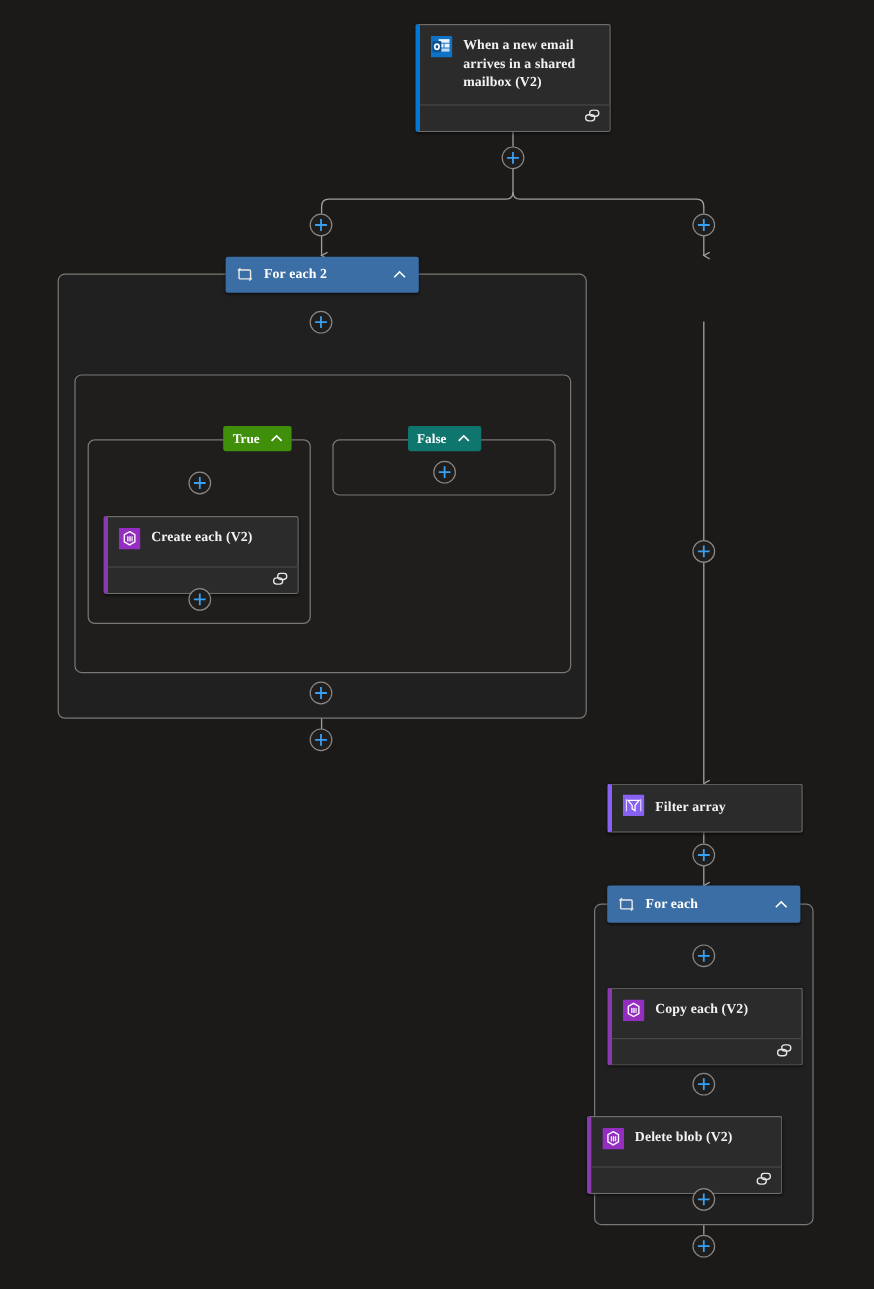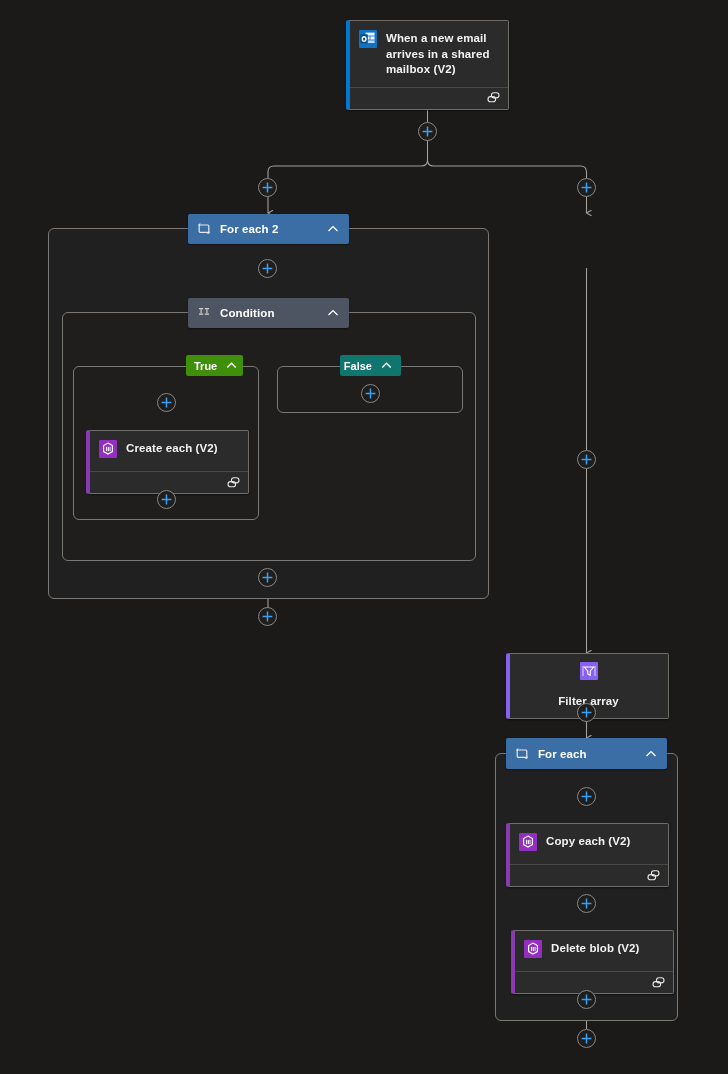--- a/index.html
+++ b/index.html
@@ -3,21 +3,21 @@
 <meta charset="utf-8">
 <title>Logic App Designer</title>
 <style>
   html,body{margin:0;padding:0;background:#1b1a19;}
   body{
     width:728px;height:1074px;position:relative;overflow:hidden;
     font-family:"Liberation Sans", sans-serif;
     color:#f3f2f1;
     -webkit-font-smoothing:antialiased;
   }
-  #canvas{position:absolute;inset:0;width:728px;height:1074px;}
+  #canvas{position:absolute;inset:0;width:728px;height:1074px;font-family:Liberation Serif, serif;}
   #edges{position:absolute;left:0;top:0;width:728px;height:1074px;pointer-events:none;}
 
   
   .scope{
     position:absolute;
     border:1px solid #7a7874;
     border-radius:6px;
     background:#202020;
     box-sizing:border-box;
   }
@@ -174,38 +174,20 @@
     <span class="hdr-title">For each 2</span>
     <span class="chev">
       <svg width="14" height="14" viewBox="0 0 14 14">
         <path d="M2.5,9 L7,4.6 L11.5,9" fill="none" stroke="#ffffff" stroke-width="1.3"></path>
       </svg>
     </span>
   </div>
 
   <div class="scope inner" style="left:62px;top:312px;width:414px;height:249px;"></div>
 
-  <div class="hdr slate" style="left:188px;top:298px;width:161px;height:30px;">
-    <span class="hdr-icon">
-      <svg width="14" height="14" viewBox="0 0 14 14">
-        <rect x="2" y="2" width="4.2" height="1.3" fill="#cfcecd"></rect>
-        <rect x="3.5" y="3.3" width="1.2" height="4.2" fill="#cfcecd"></rect>
-        <rect x="2" y="7.5" width="4.2" height="1.3" fill="#cfcecd"></rect>
-        <rect x="7.8" y="2" width="4.2" height="1.3" fill="#cfcecd"></rect>
-        <rect x="9.3" y="3.3" width="1.2" height="4.2" fill="#cfcecd"></rect>
-        <rect x="7.8" y="7.5" width="4.2" height="1.3" fill="#cfcecd"></rect>
-      </svg>
-    </span>
-    <span class="hdr-title">Condition</span>
-    <span class="chev">
-      <svg width="14" height="14" viewBox="0 0 14 14">
-        <path d="M2.5,9 L7,4.6 L11.5,9" fill="none" stroke="#ffffff" stroke-width="1.3"></path>
-      </svg>
-    </span>
-  </div>
 
   <div class="scope inner" style="left:73px;top:366px;width:186px;height:154px;"></div>
   <div class="blabel green" style="left:138px;top:355px;width:57px;">
     <span>True</span>
     <span class="chev">
       <svg width="13" height="13" viewBox="0 0 13 13">
         <path d="M2.3,8.4 L6.5,4.3 L10.7,8.4" fill="none" stroke="#ffffff" stroke-width="1.4"></path>
       </svg>
     </span>
   </div>
@@ -238,21 +220,21 @@
     <span>False</span>
     <span class="chev">
       <svg width="13" height="13" viewBox="0 0 13 13">
         <path d="M2.3,8.4 L6.5,4.3 L10.7,8.4" fill="none" stroke="#ffffff" stroke-width="1.4"></path>
       </svg>
     </span>
   </div>
 
 
   <div class="card violet nofooter" style="left:506px;top:653px;width:163px;">
-    <div class="card-body" style="align-items:center;flex-direction:column;">
+    <div class="card-body" style="align-items:center;">
       <span class="ico">
         <svg width="18" height="18" viewBox="0 0 18 18">
           <rect x="0" y="0" width="18" height="18" rx="1" fill="#8661f2"></rect>
           <path d="M4.4,5 L13.6,5 L10.2,9.2 L10.2,13.4 L7.8,12 L7.8,9.2 Z" fill="none" stroke="#ffffff" stroke-width="1.1"></path>
           <path d="M3,4 L3,14" stroke="#ffffff" stroke-width="0.9" opacity=".85"></path>
           <path d="M15,4 L15,14" stroke="#ffffff" stroke-width="0.9" opacity=".85"></path>
         </svg>
       </span>
       <span class="card-title">Filter array</span>
     </div>
@@ -292,21 +274,21 @@
     <div class="card-footer">
       <span class="ico">
         <svg width="13" height="11" viewBox="0 0 13 11">
           <rect x="4.4" y="0.7" width="7.6" height="5.2" rx="2.6" fill="none" stroke="#e6e5e4" stroke-width="1.1"></rect>
           <rect x="1" y="4.6" width="7.6" height="5.2" rx="2.6" fill="none" stroke="#e6e5e4" stroke-width="1.1"></rect>
         </svg>
       </span>
     </div>
   </div>
 
-  <div class="card purple" style="left:511px;top:930px;width:163px;">
+  <div class="card purple" style="left:489px;top:930px;width:163px;">
     <div class="card-body">
       <span class="ico">
         <svg width="18" height="18" viewBox="0 0 18 18">
           <rect x="0" y="0" width="18" height="18" rx="1" fill="#932ec0"></rect>
           <path d="M9,3.1 L13.4,5.6 L13.4,11.6 L9,14.1 L4.6,11.6 L4.6,5.6 Z" fill="none" stroke="#ffffff" stroke-width="1.15"></path>
           <rect x="7" y="6.9" width="1.1" height="4.2" fill="#ffffff"></rect>
           <rect x="8.8" y="6.9" width="1.1" height="4.2" fill="#ffffff"></rect>
           <rect x="10.6" y="6.9" width="0.9" height="4.2" fill="#ffffff"></rect>
         </svg>
       </span>

